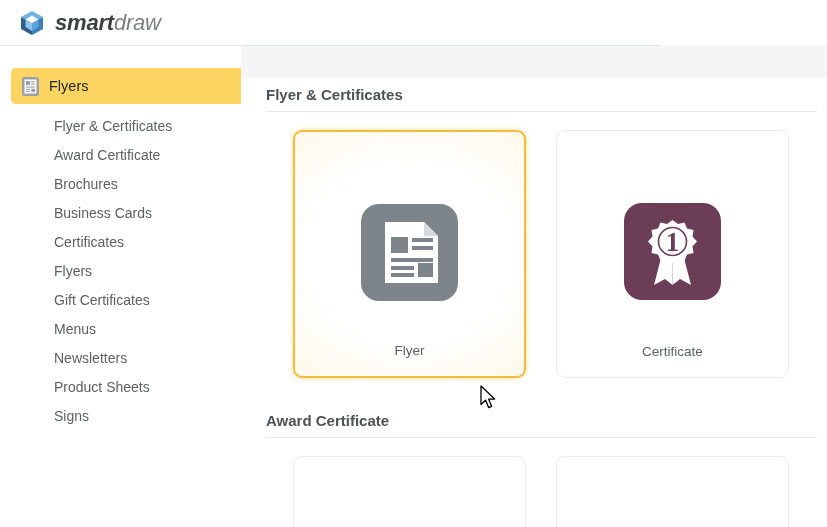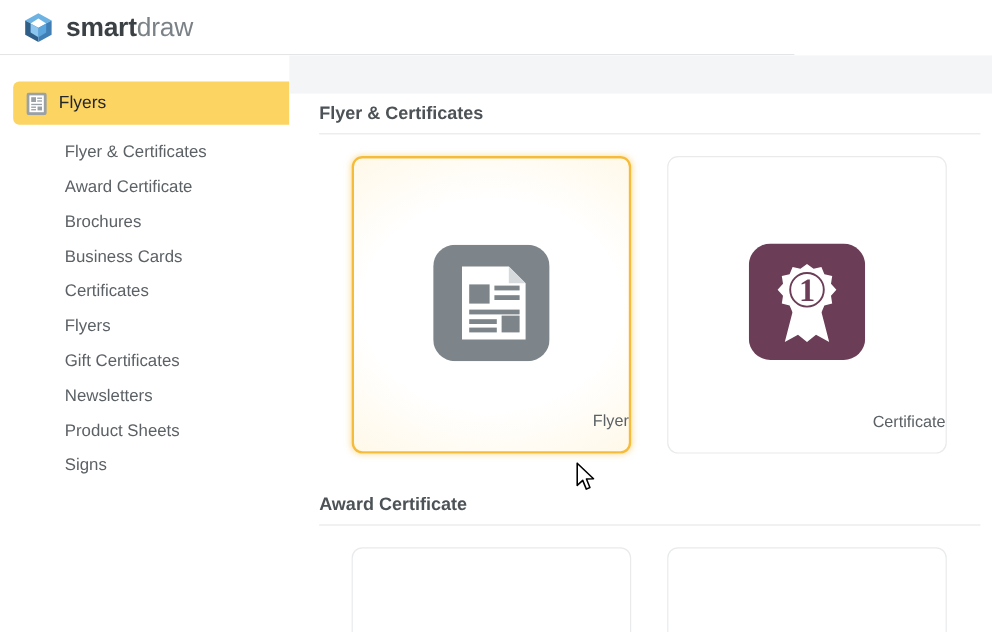--- a/index.html
+++ b/index.html
@@ -25,20 +25,21 @@
   
   .topbar {
     position: absolute;
     left: 0; top: 0;
     width: 662px; height: 46px;
     background: #ffffff;
     border-bottom: 1px solid #e3e5e7;
     box-sizing: border-box;
     display: flex;
     align-items: center;
+    font-style: italic;
   }
   .brand {
     display: flex;
     align-items: center;
     margin-left: 19px;
   }
   .brand-mark {
     width: 26px; height: 26px;
     margin-right: 10px;
     flex: none;
@@ -182,21 +183,21 @@
   .card-icon-wrap {
     margin-top: 72px;
     width: 97px;
     height: 97px;
     flex: none;
   }
   .card-label {
     position: absolute;
     bottom: 18px;
     left: 0; right: 0;
-    text-align: right;
+    text-align: center;
     font-size: 13.5px;
     color: #5b6165;
   }
 
   .card-stub {
     width: 233px;
     height: 248px;
     border-radius: 9px;
     background: #ffffff;
     border: 1px solid #e9eaec;
@@ -260,20 +261,21 @@
     </div>
 
     <ul class="sb-list">
       <li class="sb-item">Flyer &amp; Certificates</li>
       <li class="sb-item">Award Certificate</li>
       <li class="sb-item">Brochures</li>
       <li class="sb-item">Business Cards</li>
       <li class="sb-item">Certificates</li>
       <li class="sb-item">Flyers</li>
       <li class="sb-item">Gift Certificates</li>
+      <li class="sb-item">Menus</li>
       <li class="sb-item">Newsletters</li>
       <li class="sb-item">Product Sheets</li>
       <li class="sb-item">Signs</li>
     </ul>
 
     <div class="sb-scroll-track"></div>
     <div class="sb-scroll-thumb"></div>
   </div>
 
   <div class="main">

